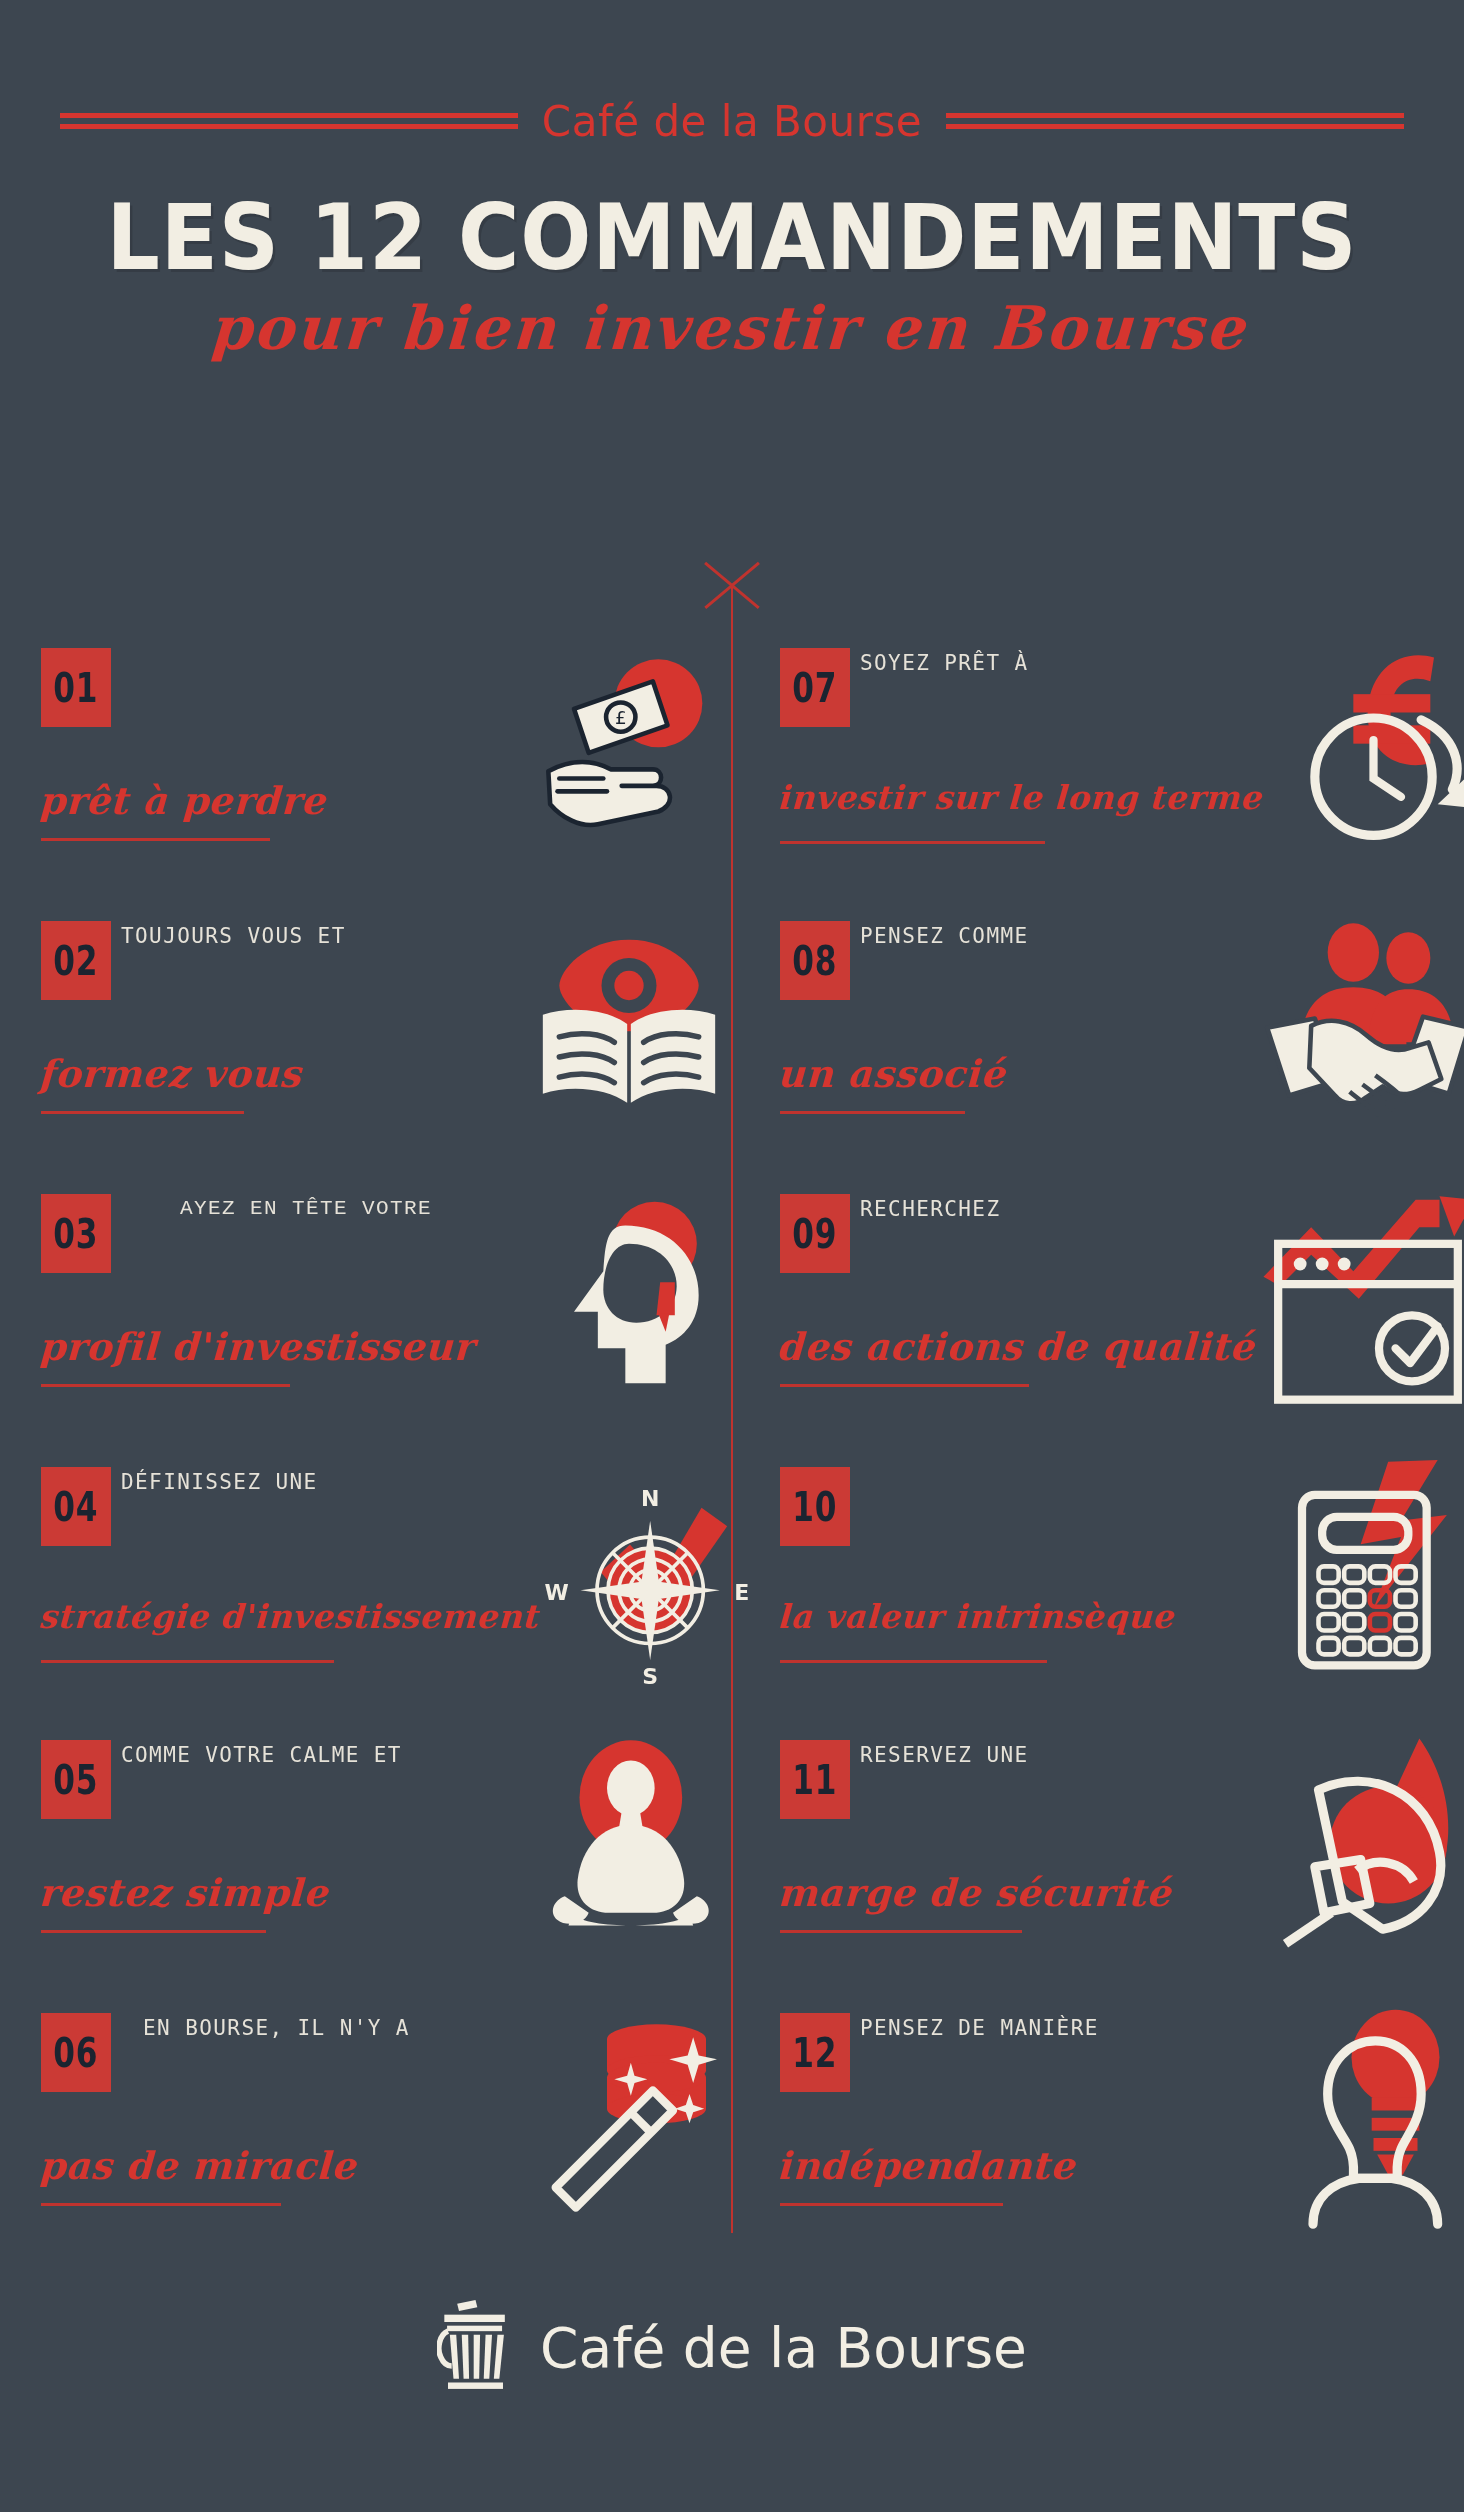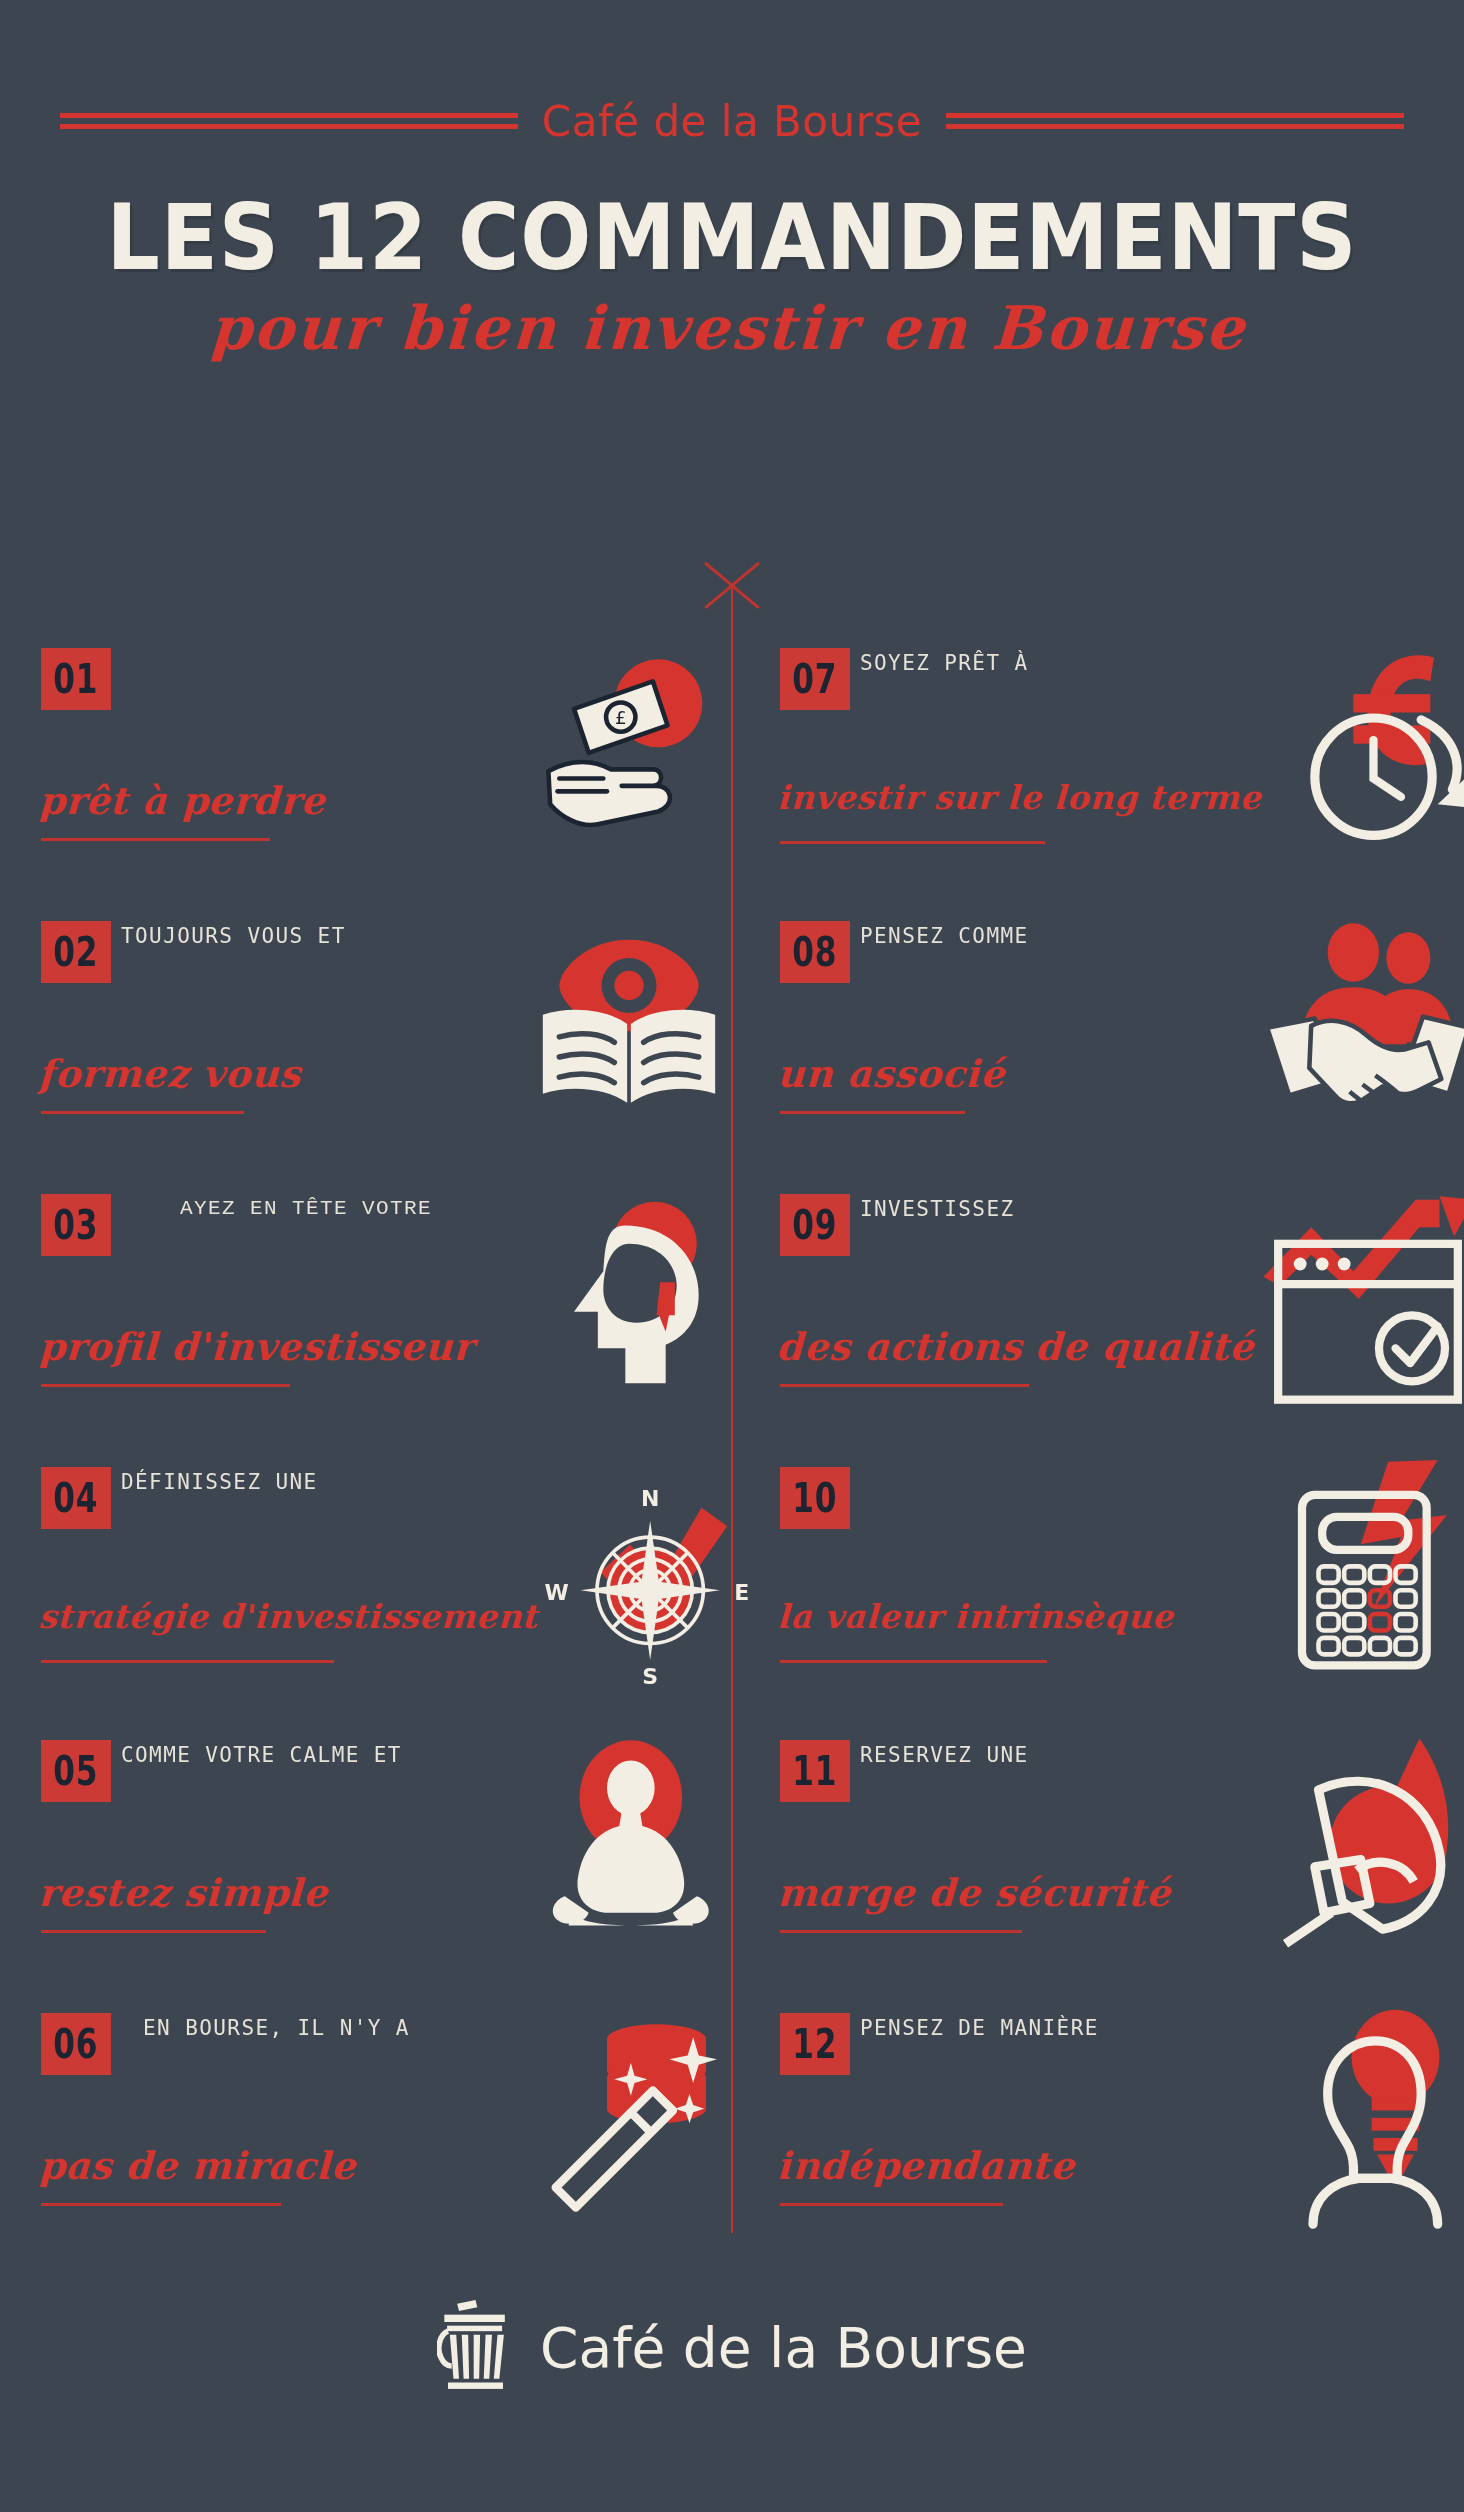--- a/index.html
+++ b/index.html
@@ -42,21 +42,21 @@
   .xmark i:last-child{transform:rotate(-40deg);}
 
   
   .col{position:absolute;top:641px;width:696px;}
   .col.left{left:37px;}
   .col.right{left:776px;}
 
   .item{position:relative;height:273px;}
 
   .badge{
-    position:absolute;left:3.7px;top:7.3px;width:70px;height:62px;
+    position:absolute;left:3.7px;top:7.3px;width:70px;height:79px;
     background:#cb3a35;display:flex;align-items:center;justify-content:center;
   }
   .badge span{
     font-family:"DejaVu Sans",sans-serif;font-weight:bold;font-size:40px;
     color:#1b2430;letter-spacing:0.9px;transform:scaleX(.78);transform-origin:50% 50%;
   }
 
   .head{
     position:absolute;left:84px;top:7.3px;width:311px;
     font-family:"DejaVu Sans Mono","Liberation Mono",monospace;
@@ -330,21 +330,21 @@
           <path d="M100 194 C112 204 124 212 132 220" fill="none"></path>
         </g>
       </svg>
     </div>
   </div>
 
   <div class="item">
     <div class="badge">
       <span>09</span>
     </div>
-    <div class="head">INVESTISSEZ</div>
+    <div class="head">RECHERCHEZ</div>
     <div class="emph">des actions de qualité</div>
     <div class="uline" style="width:249px;"></div>
     <div class="art">
       <svg viewBox="0 0 240 240">
         <path d="M6 98 L58 44 L104 92 L172 14 L198 14 L198 44 L176 44 L110 122 L58 74 L24 108 Z" fill="#d6352f"></path>
         <path d="M198 10 L236 14 L214 54 Z" fill="#d6352f"></path>
         <g fill="none" stroke="#f2eee3" stroke-width="9">
           <rect x="22" y="62" width="196" height="170"></rect>
           <path d="M22 106 L218 106"></path>
         </g>

